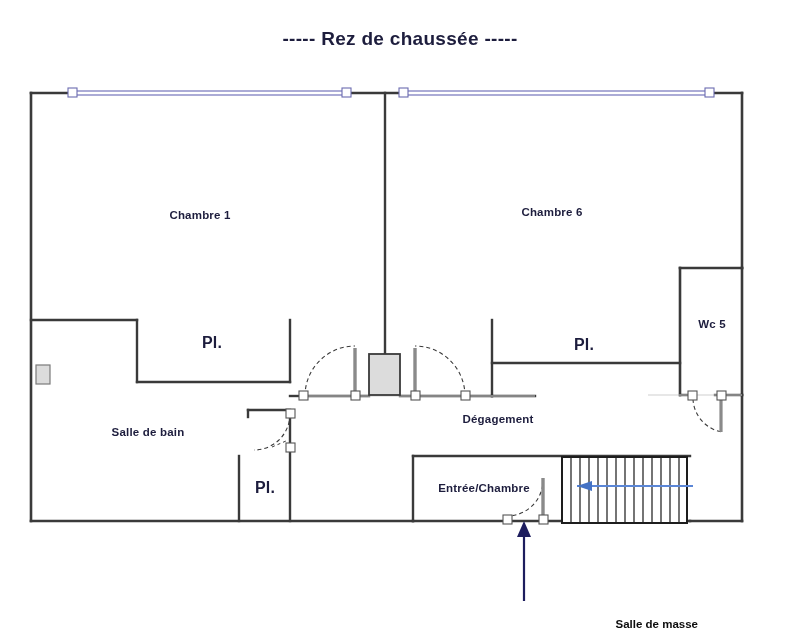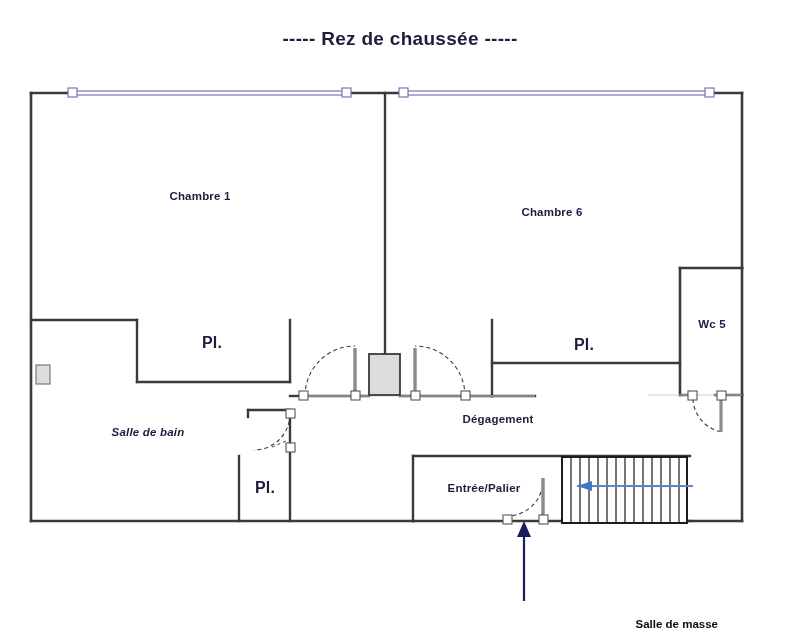--- a/index.html
+++ b/index.html
@@ -12,21 +12,20 @@
     height: 644px;
     font-family: "Liberation Sans", sans-serif;
     position: relative;
     overflow: hidden;
   }
   #plan-root {
     position: relative;
     width: 716px;
     height: 644px;
     background: #ffffff;
-    padding-left: 20px;
   }
   #plan-title {
     position: absolute;
     left: 0;
     top: 28px;
     width: 800px;
     text-align: center;
     font-size: 19px;
     font-weight: bold;
     color: #1d1d3d;
@@ -208,33 +207,33 @@
       </g>
     </g>
 
     <g>
       <line x1="524" y1="601" x2="524" y2="532" stroke="#1d1d5e" stroke-width="2.2"></line>
       <path d="M 524 521 L 517 537 L 531 537 Z" fill="#1d1d5e"></path>
     </g>
 
   </svg>
 
-  <div class="room-label" style="left:200px; top:196px;">Chambre 1</div>
+  <div class="room-label" style="left:200px; top:215px;">Chambre 1</div>
 
   <div class="room-label" style="left:552px; top:212px;">Chambre 6</div>
 
   <div class="room-label small-label" style="left:212px; top:343px;">Pl.</div>
 
-  <div class="room-label" style="left:148px; top:432px;font-style:italic;">Salle de bain</div>
+  <div class="room-label" style="left:148px; top:432px;">Salle de bain</div>
 
   <div class="room-label small-label" style="left:265px; top:488px;">Pl.</div>
 
   <div class="room-label" style="left:498px; top:419px;">Dégagement</div>
 
   <div class="room-label small-label" style="left:584px; top:345px;">Pl.</div>
 
   <div class="room-label" style="left:712px; top:324px;">Wc 5</div>
 
-  <div class="room-label" style="left:484px; top:488px;">Entrée/Palier</div>
+  <div class="room-label" style="left:484px; top:488px;">Entrée/Chambre</div>
 
   <div id="footer-note">Salle de masse</div>
 
 </div>
 
 </body></html>

